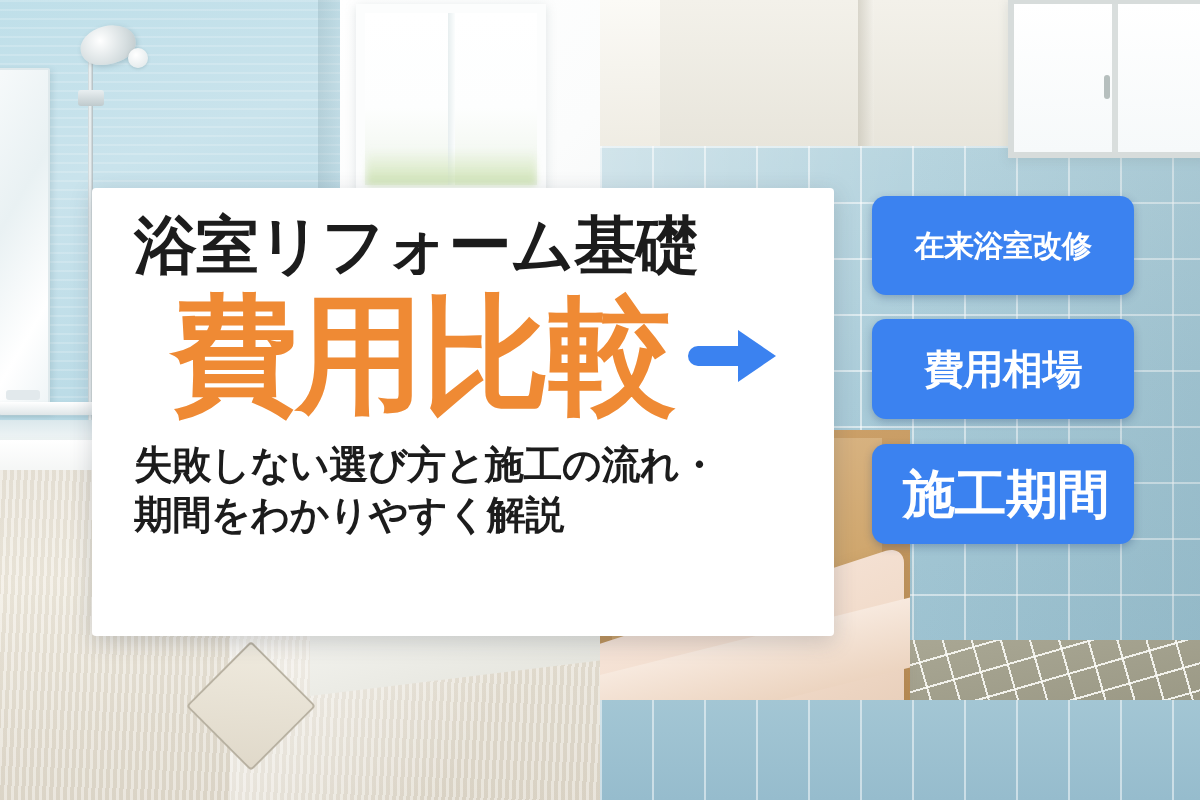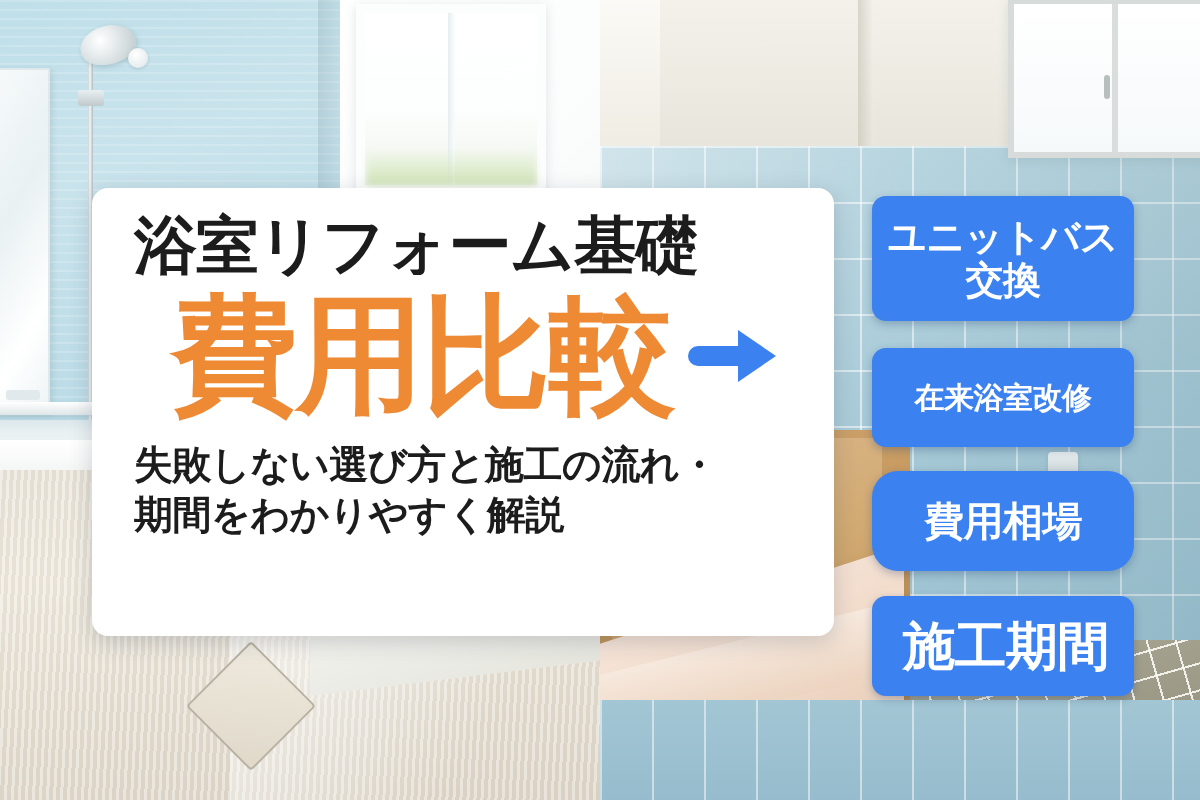--- a/index.html
+++ b/index.html
@@ -228,21 +228,21 @@
     position:absolute; left:425px; top:488px; width:9px; height:44px;
     background:linear-gradient(90deg,#d8e0e2,#aab6b9);
     border-radius:5px;
   }
 
   
   .card {
     position:absolute;
     left:92px; top:188px; width:742px; height:448px;
     background:#ffffff;
-    border-radius:16px;
+    border-radius:4px;
     box-shadow:0 6px 22px rgba(60,70,80,.22);
     padding:26px 34px 20px 42px;
   }
   .card-heading {
     font-size:63px;
     font-weight:bold;
     color:#1c1c1c;
     letter-spacing:-1px;
     line-height:1.02;
     white-space:nowrap;
@@ -306,21 +306,21 @@
     display:flex;
     align-items:center;
     justify-content:center;
     text-align:center;
     line-height:1.12;
     box-shadow:0 3px 8px rgba(30,60,110,.3);
     letter-spacing:-0.5px;
   }
   .badge-1 { height:125px; font-size:38px; margin-bottom:27px; }
   .badge-2 { height:99px;  font-size:30px; margin-bottom:24px; }
-  .badge-3 { height:100px; font-size:40px; margin-bottom:25px;border-radius:26px; }
+  .badge-3 { height:100px; font-size:40px; margin-bottom:25px; }
   .badge-4 { height:100px; font-size:52px;padding-left:6px; }
 </style>
 </head>
 <body>
 
 <div class="canvas">
 
   <div class="photo-left">
     <div class="pl-wall-blue"></div>
     <div class="pl-corner-shadow"></div>
@@ -380,26 +380,20 @@
     </div>
 
     <div class="card-sub">
       <div>失敗しない選び方と施工の流れ・</div>
       <div>期間をわかりやすく解説</div>
     </div>
   </div>
 
   <div class="badges">
 
-    <div class="badge badge-1">
-      <div>
-        <div>ユニットバス</div>
-        <div>交換</div>
-      </div>
-    </div>
 
     <div class="badge badge-2">
       <span>在来浴室改修</span>
     </div>
 
     <div class="badge badge-3">
       <span>費用相場</span>
     </div>
 
     <div class="badge badge-4">

